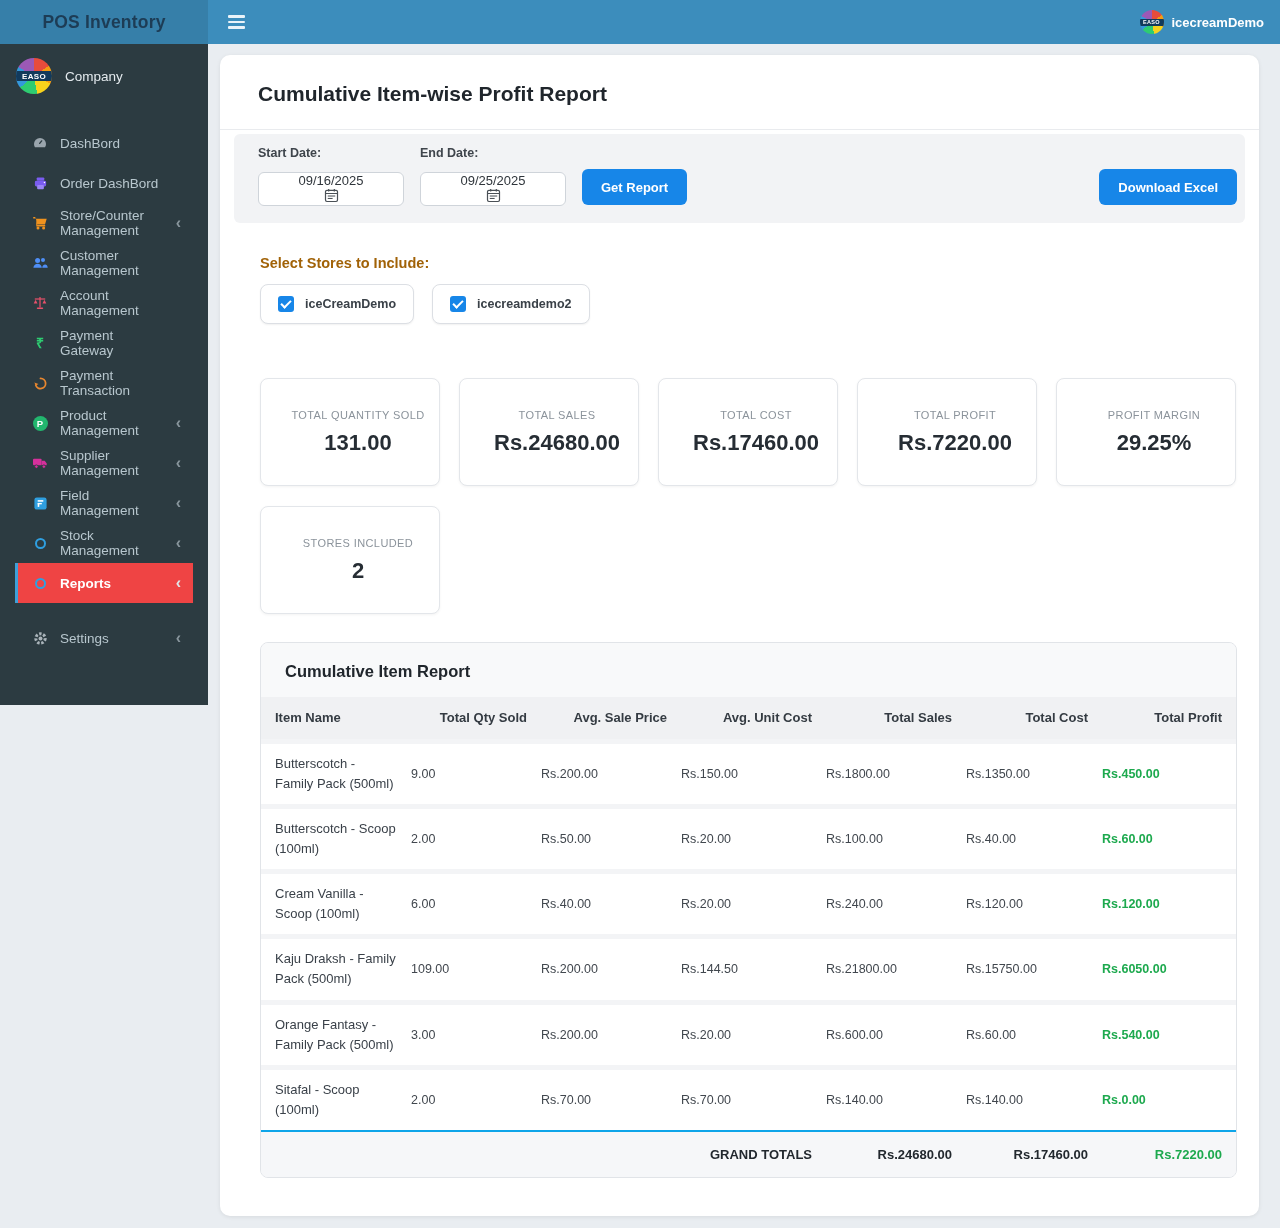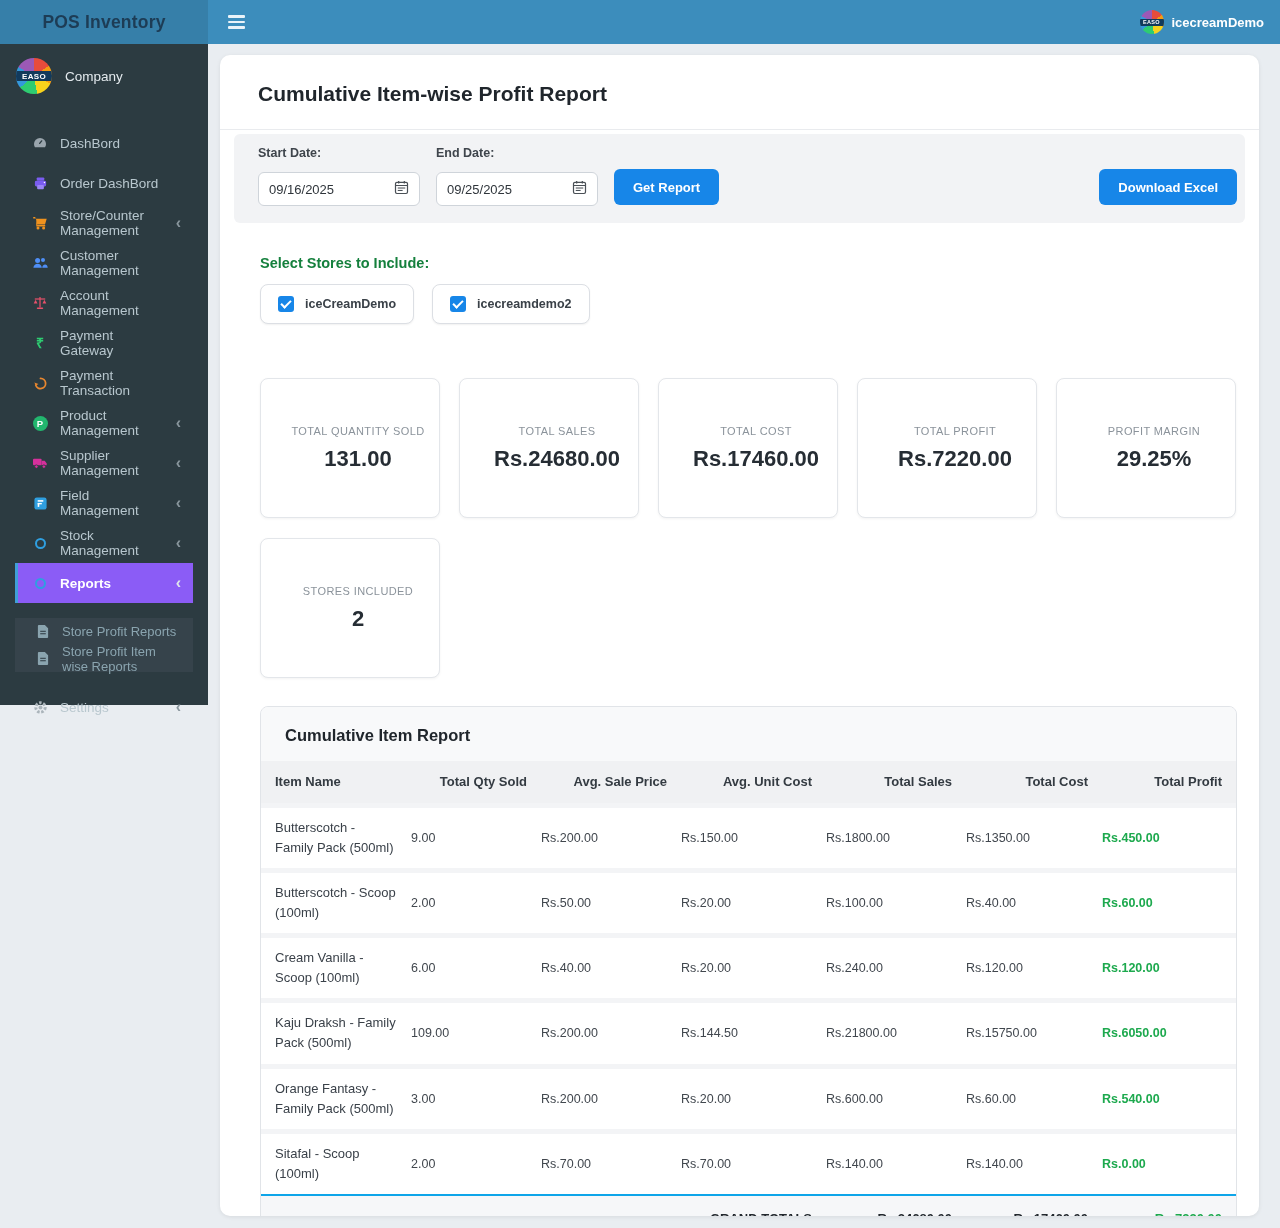--- a/index.html
+++ b/index.html
@@ -29,47 +29,47 @@
   .layout { display:flex; align-items:flex-start; }
   .sidebar { width:208px; background:#2c3b41; height:661px; padding-bottom:26px; flex:none; }
   .company { display:flex; align-items:center; gap:13px; padding:14px 16px; color:#e4eaee; font-size:13.5px; cursor:pointer; }
   ul.menu, ul.submenu { list-style:none; margin:15px; padding:0; }
   .menu > li {
     display:flex; align-items:center; height:40px; padding:0 12px 0 16px;
     color:#b8c7ce; font-size:13.5px; gap:11px; cursor:pointer;
   }
   .icon-box { width:18px; display:flex; justify-content:center; align-items:center; flex:none; }
   .chev { margin-left:auto; color:#8a979e; font-size:16px; line-height:1; font-weight:bold; }
-  .menu > li.active { background:#8b5cf6; border-left:3px solid #3f9fd8; padding-left:13px; color:#fff; font-weight:bold; }
+  .menu > li.active { background:#ef4444; border-left:3px solid #3f9fd8; padding-left:13px; color:#fff; font-weight:bold; }
   .menu > li.active .chev { color:#dfe7ea; }
   .submenu { background:#36434b; }
   .submenu li { display:flex; align-items:center; height:27px; padding:0 12px 0 19px; gap:10px; color:#8aa4af; font-size:13px; cursor:pointer; }
   .rupee { color:#2ecc71; font-weight:bold; font-size:14px; line-height:1; }
   .pbadge { width:15px; height:15px; border-radius:50%; background:#22b66e; color:#fff; font-size:9.5px; font-weight:bold; display:flex; align-items:center; justify-content:center; }
   .ring { width:11px; height:11px; border:2.4px solid #2f9fe0; border-radius:50%; display:block; }
   
   .main { flex:1; padding:11px 21px 12px 12px; }
   .card { background:#fff; border-radius:10px; height:1161px; box-shadow:0 1px 4px rgba(0,0,0,.08); overflow:hidden; }
   .page-title { margin:27px 38px 0 38px; font-size:21px; font-weight:600; color:#20262c; }
   .title-divider { height:1px; background:#e9ebee; margin-top:23px; }
   .filterbar { margin:4px 14px 0; background:#f2f3f5; border-radius:6px; padding:12px 8px 17px 24px; display:flex; align-items:flex-end; gap:16px; }
   .fgroup { display:flex; flex-direction:column; gap:12px; }
   .flabel { font-size:12.5px; font-weight:bold; color:#3f454c; }
-  .finput { width:162px; height:34px; background:#fff; border:1px solid #cfd4da; border-radius:6px;
-    display:flex; align-items:center; justify-content:space-between; padding:0 10px; font-size:13px; color:#2f353b; cursor:text; }
+  .finput { width:146px; height:34px; background:#fff; border:1px solid #cfd4da; border-radius:6px;
+    display:flex; align-items:center; justify-content:space-between; padding:0 10px; font-size:13px; color:#2f353b; cursor:text;flex-direction:column; }
   .btn { height:36px; background:#1786e8; color:#fff; font-weight:bold; font-size:13px; border:none; border-radius:6px; padding:0 19px; cursor:pointer; margin-bottom:1px; }
   .btn.right { margin-left:auto; }
-  .stores-heading { margin:32px 40px 0; font-size:14.5px; font-weight:bold; color:#15803d; }
+  .stores-heading { margin:32px 40px 0; font-size:14.5px; font-weight:bold; color:#a16207; }
   .store-cards { display:flex; gap:18px; margin:13px 40px 0; }
   .store-card { display:flex; align-items:center; gap:11px; background:#fff; border:1px solid #dcdfe4; border-radius:8px;
     padding:0 17px; height:40px; box-shadow:0 1px 2px rgba(0,0,0,.06); font-size:12.5px; font-weight:bold; color:#3a4148; cursor:pointer; }
   .cb { width:16px; height:16px; background:#1786e8; border-radius:3px; display:flex; align-items:center; justify-content:center; flex:none; }
   .cb::after { content:""; width:4px; height:8px; border:solid #fff; border-width:0 2px 2px 0; transform:rotate(45deg); margin-top:-2px; }
   .stats { display:flex; flex-wrap:wrap; gap:20px 19px; margin:54px 22px 0 40px; width:977px; }
-  .stat { width:180px; height:140px; background:#fff; border:1px solid #e3e6ea; border-radius:8px; box-shadow:0 1px 3px rgba(0,0,0,.05);
+  .stat { width:180px; height:108px; background:#fff; border:1px solid #e3e6ea; border-radius:8px; box-shadow:0 1px 3px rgba(0,0,0,.05);
     display:flex; flex-direction:column; align-items:center; justify-content:center; gap:9px;padding-left:16px; }
   .stat-label { font-size:11px; letter-spacing:.4px; color:#8b939b; text-align:center; }
   .stat-value { font-size:22px; font-weight:bold; color:#262d34; }
   
   .table-box { margin:28px 22px 0 40px; width:977px; border:1px solid #e1e4e8; border-radius:8px; background:#fafbfc; overflow:hidden; }
   .table-title { padding:19px 24px 16px; font-size:16.5px; font-weight:bold; color:#20262c; background:#f8f9fa; }
   table { width:100%; border-collapse:collapse; }
   thead th { background:#f0f1f3; height:44px; font-weight:bold; color:#343b42; font-size:13px; text-align:right; padding:0 14px 0 0; }
   thead th:first-child { text-align:left; padding-left:14px; }
   tbody td { background:#fff; border-top:5px solid #f3f4f6; padding:10px 14px 10px 0; text-align:left; color:#41474e; font-size:12.5px; vertical-align:middle; }
@@ -223,42 +223,20 @@
         <span class="chev">‹</span>
       </li>
       <li class="active">
         <span class="icon-box">
             <span class="ring"></span>
           </span>
         <span>Reports</span>
         <span class="chev">‹</span>
       </li>
     </ul>
-    <ul class="submenu">
-      <li>
-        <span class="icon-box">
-          <svg width="12" height="13" viewBox="0 0 12 14">
-              <path d="M1.5 0h6.5l3.5 3.5V13a1 1 0 0 1-1 1h-9a1 1 0 0 1-1-1V1a1 1 0 0 1 1-1z" fill="#8aa4af"></path>
-              <rect x="3" y="6.2" width="6" height="1.2" fill="#36434b"></rect>
-              <rect x="3" y="8.8" width="6" height="1.2" fill="#36434b"></rect>
-            </svg>
-        </span>
-        <span>Store Profit Reports</span>
-      </li>
-      <li>
-        <span class="icon-box">
-          <svg width="12" height="13" viewBox="0 0 12 14">
-              <path d="M1.5 0h6.5l3.5 3.5V13a1 1 0 0 1-1 1h-9a1 1 0 0 1-1-1V1a1 1 0 0 1 1-1z" fill="#8aa4af"></path>
-              <rect x="3" y="6.2" width="6" height="1.2" fill="#36434b"></rect>
-              <rect x="3" y="8.8" width="6" height="1.2" fill="#36434b"></rect>
-            </svg>
-        </span>
-        <span>Store Profit Item wise Reports</span>
-      </li>
-    </ul>
     <ul class="menu">
       <li>
         <span class="icon-box">
           <svg width="15" height="15" viewBox="0 0 16 16">
               <circle cx="8" cy="8" r="5" fill="none" stroke="#aab4ba" stroke-width="3.2" stroke-dasharray="2.6 1.7"></circle>
               <circle cx="8" cy="8" r="2.1" fill="#aab4ba"></circle>
             </svg>
         </span>
         <span>Settings</span>
         <span class="chev">‹</span>

